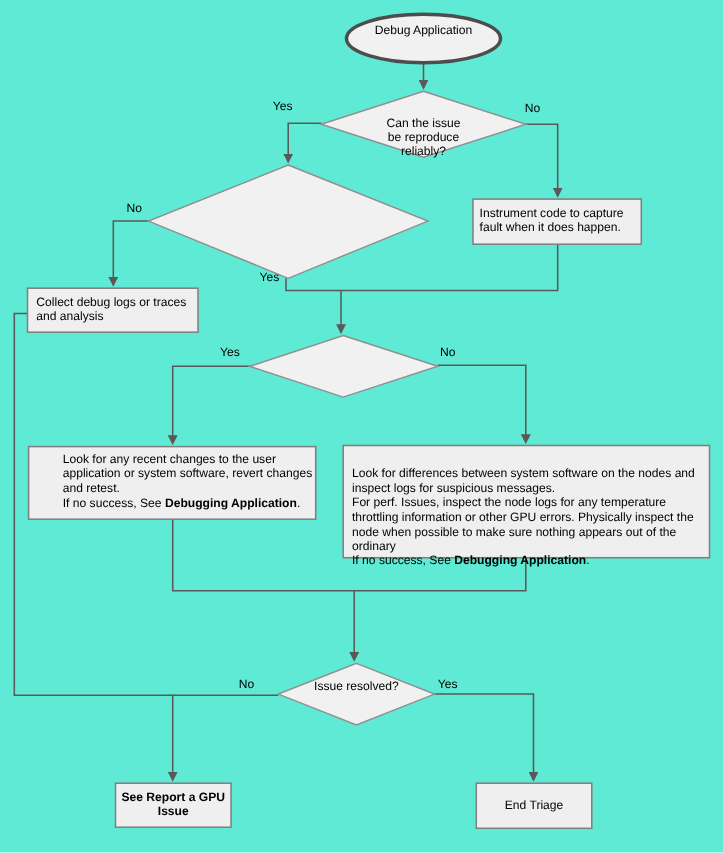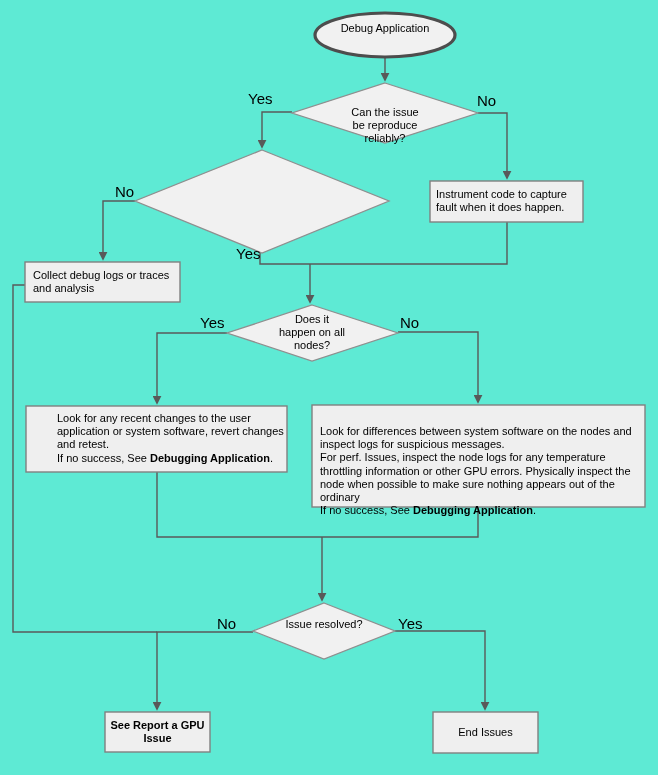--- a/index.html
+++ b/index.html
@@ -14,21 +14,21 @@
   }
   .stage svg{position:absolute;left:0;top:0;}
   .edge{fill:none;stroke:var(--line);stroke-width:1.4;}
   .ah{fill:var(--line);stroke:none;}
   .rect{fill:var(--node-fill);stroke:var(--node-border);stroke-width:1.4;}
   .diamond{fill:var(--diamond-fill);stroke:var(--diamond-border);stroke-width:1.3;}
   .terminator{fill:var(--diamond-fill);stroke:var(--terminator-border);stroke-width:3.2;}
   .label{position:absolute;font-size:11px;line-height:1.2;}
   .center{text-align:center;}
   .b{font-weight:bold;}
-  .edge-label{position:absolute;font-size:15px;line-height:1.1;}
+  .edge-label{position:absolute;font-size:11px;line-height:1.1;}
 </style>
 </head>
 <body>
 
 <div class="stage">
 
   <svg width="658" height="775" viewBox="0 0 658 775">
     <defs>
       <marker id="arrow" viewBox="0 0 8 8" markerWidth="9" markerHeight="9" refX="6.5" refY="4" orient="auto" markerUnits="userSpaceOnUse">
         <path class="ah" d="M0,0 L8,4 L0,8 Z"></path>
@@ -59,36 +59,35 @@
     <rect class="rect" x="312" y="405" width="333" height="102"></rect>
     <polygon class="diamond" points="324,603 395,631 324,659 253,631"></polygon>
     <rect class="rect" x="105" y="712" width="105" height="40"></rect>
     <rect class="rect" x="433" y="712" width="105" height="41"></rect>
   </svg>
 
   <div class="label center" style="left:340px;top:22px;width:90px;">Debug Application</div>
   <div class="label center" style="left:344px;top:106px;width:82px;">Can the issue be reproduce reliably?</div>
   <div class="label" style="left:436px;top:188px;width:142px;">Instrument code to capture fault when it does happen.</div>
   <div class="label" style="left:33px;top:269px;width:142px;">Collect debug logs or traces and analysis</div>
-  <div class="label center" style="left:276px;top:313px;width:72px;">Does it happen on all nodes?</div>
 
   <div class="label" style="left:34px;top:412px;width:248px;margin-left:23px;">
     <span>Look for any recent changes to the user application or system software, revert changes and retest.</span><br>
     <span>If no success, See </span><span class="b">Debugging Application</span><span>.</span>
   </div>
 
   <div class="label" style="left:320px;top:410px;width:318px;margin-top:15px;">
     <span>Look for differences between system software on the nodes and inspect logs for suspicious messages.</span><br>
     <span>For perf. Issues,  inspect the node logs for any temperature throttling information or other GPU errors.  Physically inspect the node when possible to make sure nothing appears out of the ordinary</span><br>
     <span>If no success, See </span><span class="b">Debugging Application</span><span>.</span>
   </div>
 
   <div class="label center" style="left:284px;top:618px;width:80px;">Issue resolved?</div>
   <div class="label center b" style="left:105px;top:719px;width:105px;">See Report a GPU Issue</div>
-  <div class="label center" style="left:433px;top:726px;width:105px;">End Issues</div>
+  <div class="label center" style="left:433px;top:726px;width:105px;">End Triage</div>
 
   <div class="edge-label" style="left:248px;top:91px;">Yes</div>
   <div class="edge-label" style="left:477px;top:93px;">No</div>
   <div class="edge-label" style="left:115px;top:184px;">No</div>
   <div class="edge-label" style="left:236px;top:246px;">Yes</div>
   <div class="edge-label" style="left:200px;top:315px;">Yes</div>
   <div class="edge-label" style="left:400px;top:315px;">No</div>
   <div class="edge-label" style="left:217px;top:616px;">No</div>
   <div class="edge-label" style="left:398px;top:616px;">Yes</div>
 

